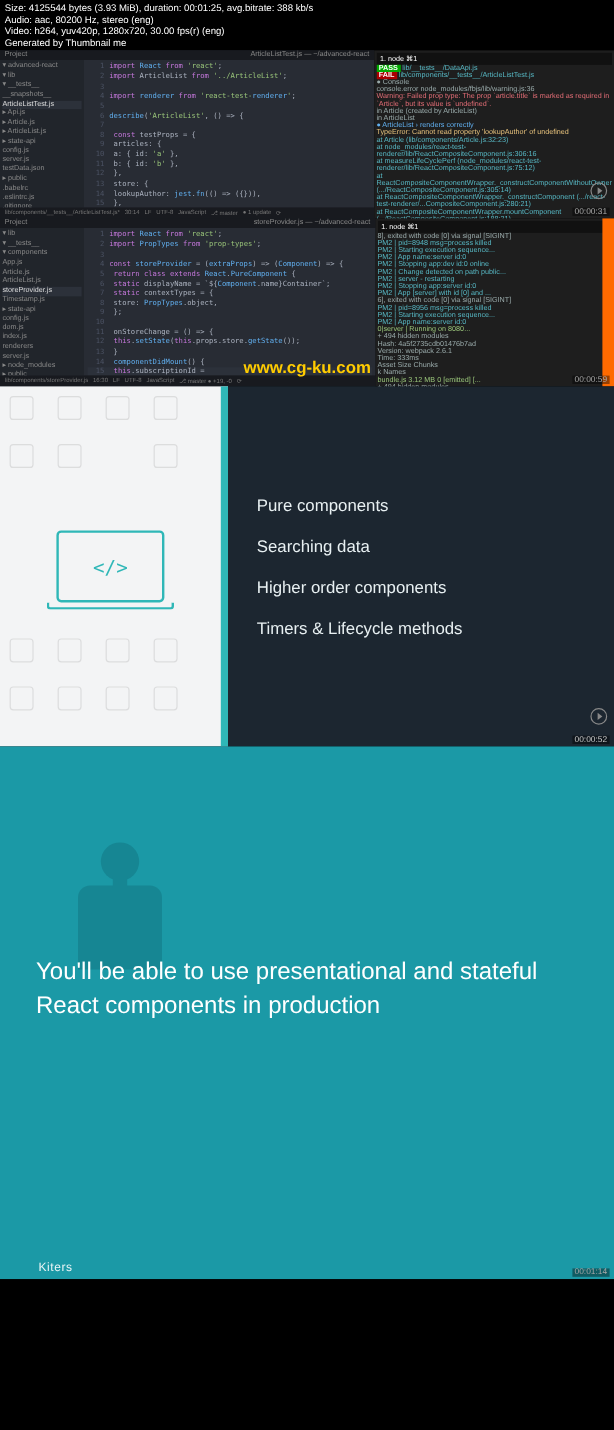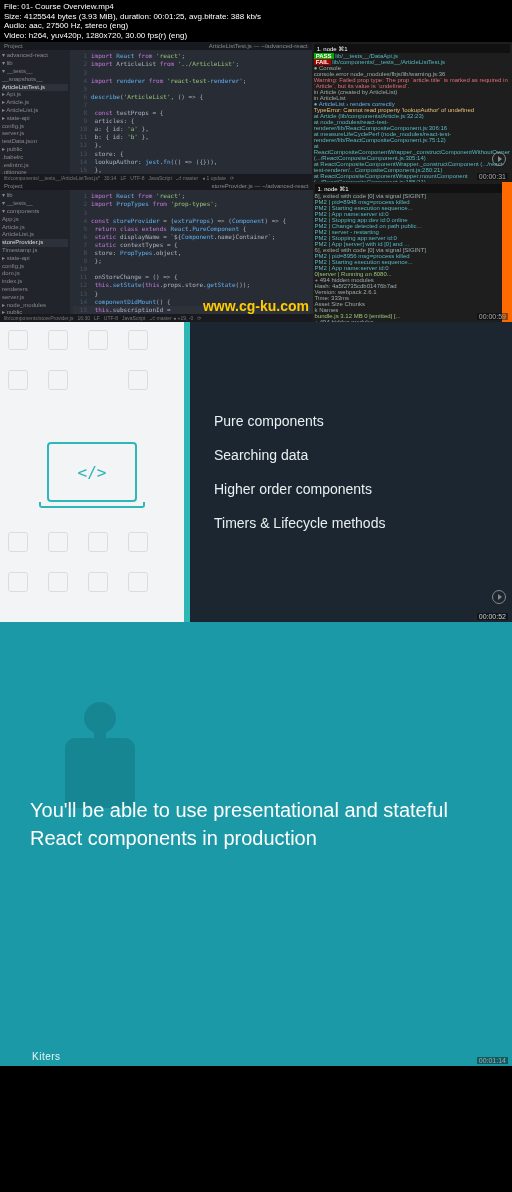--- a/index.html
+++ b/index.html
@@ -47,24 +47,24 @@
   .person .head { width: 32px; height: 32px; background: #0d6571; border-radius: 50%; margin: 0 auto; position: relative; }
   .person .head::after { content:''; position:absolute; bottom:-6px; left:10px; width:12px; height:10px; background:#0d6571; }
   .person .body { width: 70px; height: 70px; background: #0d6571; margin: 4px auto 0; border-radius: 10px 10px 0 0; }
   .slide4-text { position: relative; z-index: 1; color: #fff; font-size: 20px; line-height: 1.4; font-weight: 400; margin-top: 80px; }
   .kiwi { position: absolute; left: 4px; bottom: 4px; color: rgba(255,255,255,.9); font-size: 10px; font-family: sans-serif; letter-spacing: .5px; margin-left: 28px; }
 </style>
 </head>
 <body>
 
 <div class="meta">
-  <div>File: 01- Course Overview.mp4</div>
   <div>Size: 4125544 bytes (3.93 MiB), duration: 00:01:25, avg.bitrate: 388 kb/s</div>
-  <div>Audio: aac, 27500 Hz, stereo (eng)</div>
+  <div>Audio: aac, 80200 Hz, stereo (eng)</div>
   <div>Video: h264, yuv420p, 1280x720, 30.00 fps(r) (eng)</div>
+  <div>Generated by Thumbnail me</div>
 </div>
 
 <div class="grid4">
 
 <div class="row">
   <div class="editor">
     <div class="ed-top">
       <span>Project</span>
       <span>ArticleListTest.js — ~/advanced-react</span>
     </div>

